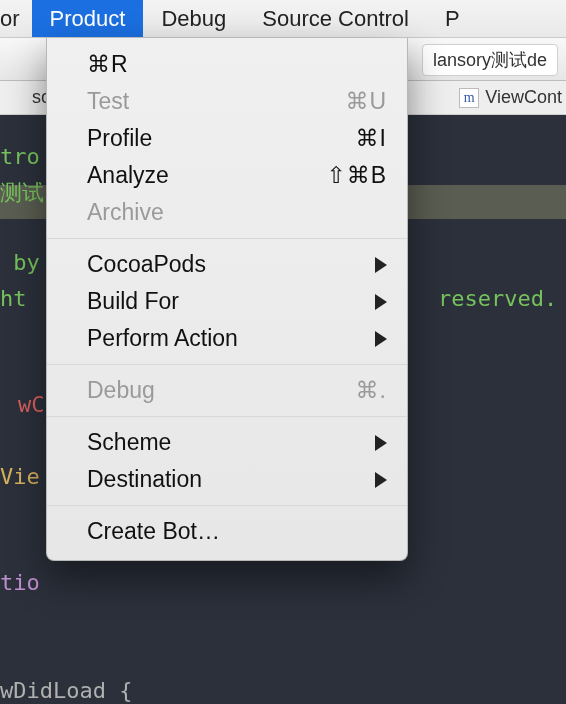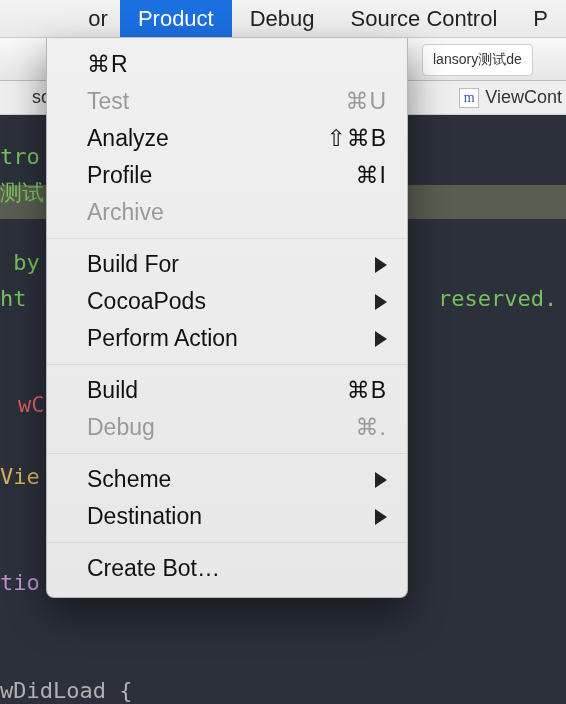--- a/index.html
+++ b/index.html
@@ -14,21 +14,20 @@
 
   
   .menubar {
     height: 38px;
     background: linear-gradient(#f3f3f3, #e9e9e9);
     border-bottom: 1px solid #c9c9c9;
     display: flex;
     align-items: stretch;
     font-size: 22px;
     color: #222;
-    justify-content: flex-end;
   }
   .menubar-item {
     padding: 0 18px;
     display: flex;
     align-items: center;
     white-space: nowrap;
   }
   .menubar-item.selected {
     background: #1b6fe0;
     color: #fff;
@@ -46,21 +45,21 @@
     position: absolute;
     left: 422px;
     top: 6px;
     height: 32px;
     background: #fff;
     border: 1px solid #cfcfcf;
     border-radius: 4px;
     padding: 0 10px;
     display: flex;
     align-items: center;
-    font-size: 14px;
+    font-size: 18px;
     color: #333;
     white-space: nowrap;
   }
 
   
   .tabbar {
     height: 34px;
     background: #eee;
     border-bottom: 1px solid #cfcfcf;
     display: flex;
@@ -205,48 +204,44 @@
 
 <div class="dropdown" id="dropdown">
     <div class="menu-row">
       <span class="menu-shortcut">⌘R</span>
     </div>
     <div class="menu-row disabled">
       <span class="menu-label">Test</span>
       <span class="menu-shortcut">⌘U</span>
     </div>
     <div class="menu-row">
+      <span class="menu-label">Profile</span>
+      <span class="menu-shortcut">⌘I</span>
+    </div>
+    <div class="menu-row">
       <span class="menu-label">Analyze</span>
       <span class="menu-shortcut">⇧⌘B</span>
     </div>
-    <div class="menu-row">
-      <span class="menu-label">Profile</span>
-      <span class="menu-shortcut">⌘I</span>
-    </div>
     <div class="menu-row disabled">
       <span class="menu-label">Archive</span>
     </div>
     <div class="menu-sep"></div>
     <div class="menu-row">
+      <span class="menu-label">CocoaPods</span>
+      <span class="menu-arrow"></span>
+    </div>
+    <div class="menu-row">
       <span class="menu-label">Build For</span>
       <span class="menu-arrow"></span>
     </div>
     <div class="menu-row">
-      <span class="menu-label">CocoaPods</span>
-      <span class="menu-arrow"></span>
-    </div>
-    <div class="menu-row">
       <span class="menu-label">Perform Action</span>
       <span class="menu-arrow"></span>
     </div>
     <div class="menu-sep"></div>
-    <div class="menu-row">
-      <span class="menu-label">Build</span>
-      <span class="menu-shortcut">⌘B</span>
-    </div>
     <div class="menu-row disabled">
       <span class="menu-label">Debug</span>
       <span class="menu-shortcut">⌘.</span>
     </div>
     <div class="menu-sep"></div>
     <div class="menu-row">
       <span class="menu-label">Scheme</span>
       <span class="menu-arrow"></span>
     </div>
     <div class="menu-row">

